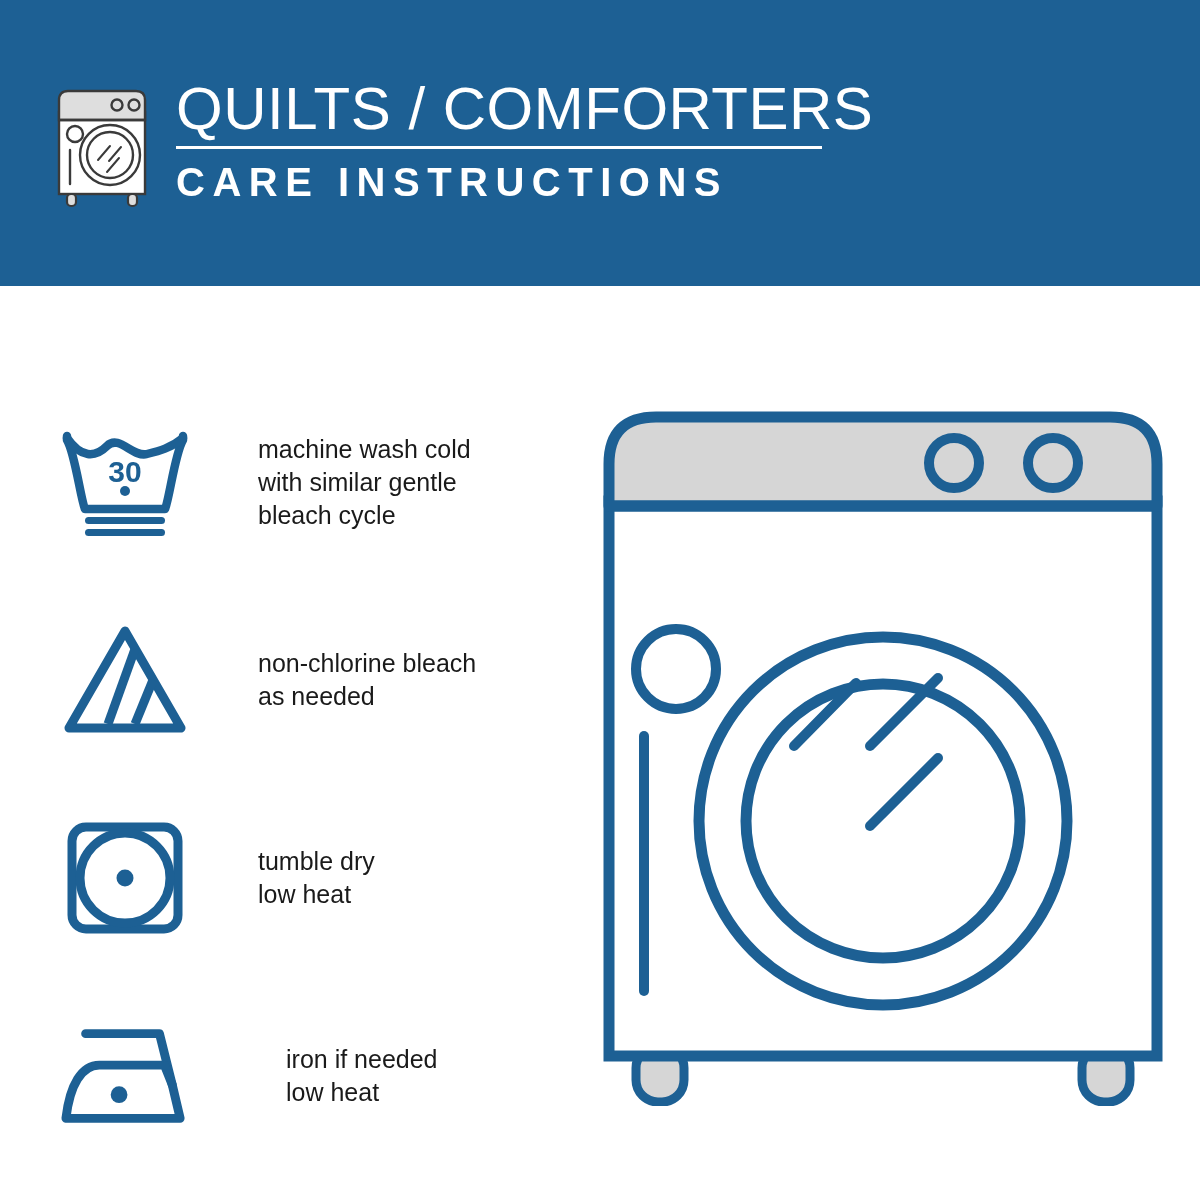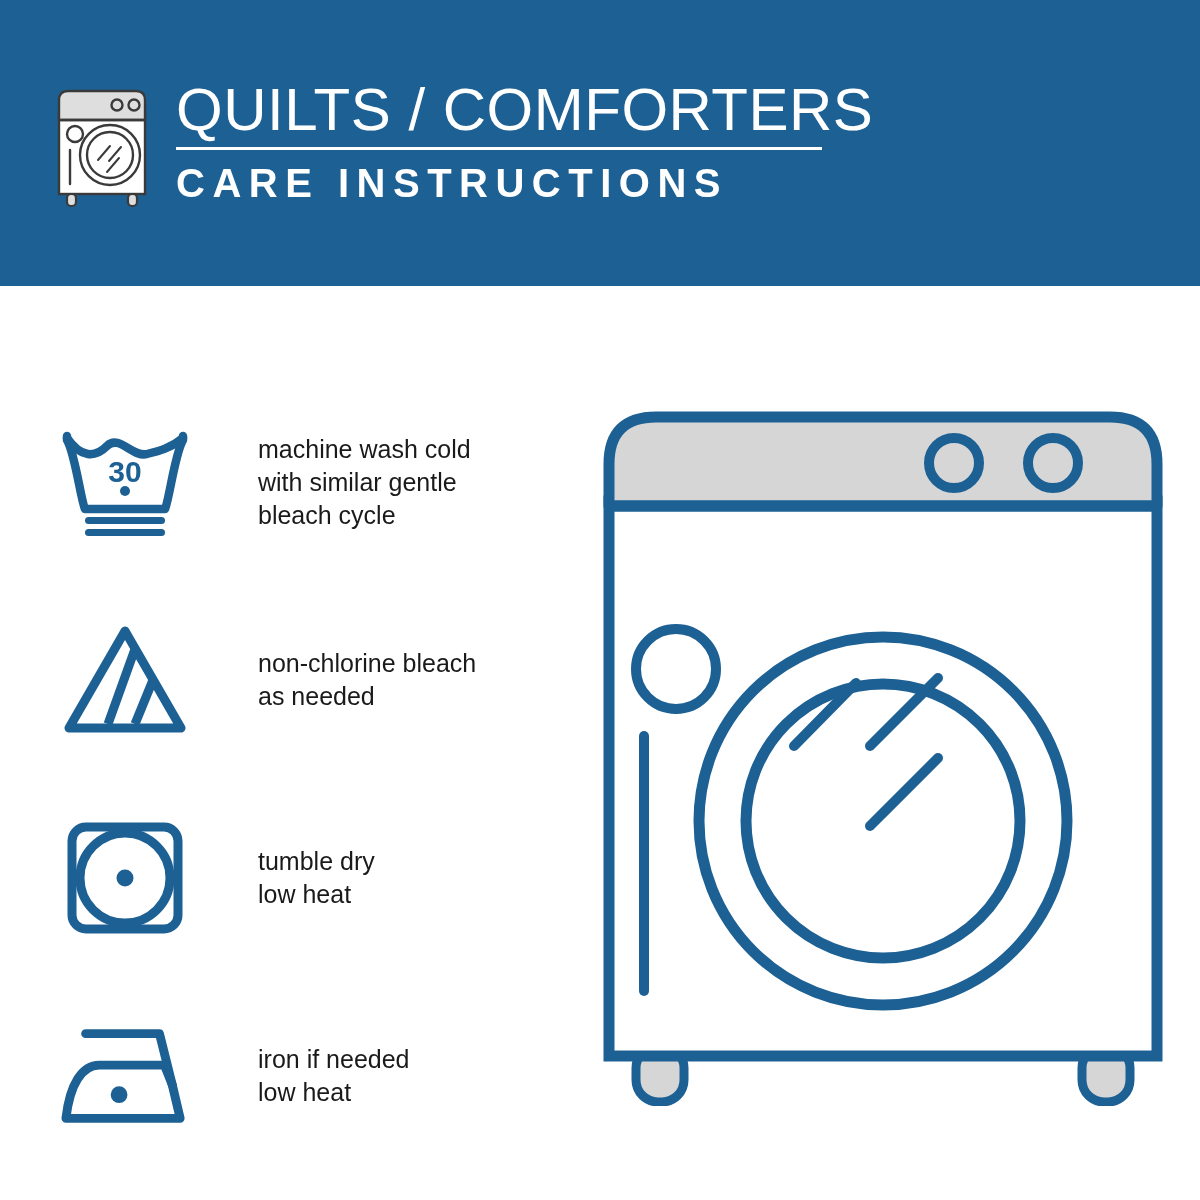--- a/index.html
+++ b/index.html
@@ -22,21 +22,21 @@
     top: 0;
     width: 1200px;
     height: 286px;
     background: #1d6094;
   }
   .header-inner {
     position: absolute;
     left: 50px;
     top: 78px;
     display: flex;
-    align-items: center;
+    align-items: flex-start;
   }
   .logo-icon {
     width: 104px;
     height: 128px;
     flex: 0 0 auto;
     margin-top: 4px;
   }
   .title-block {
     margin-left: 22px;
     display: flex;
@@ -83,21 +83,21 @@
     left: 60px;
     top: 126px;
     width: 470px;
   }
   .care-row {
     display: flex;
     align-items: center;
     height: 140px;
     margin-bottom: 58px;
   }
-  .care-row:last-child { margin-bottom: 0; }
+  .care-row:last-child { margin-bottom: 0; gap: 28px; }
   .care-symbol {
     width: 130px;
     height: 130px;
     flex: 0 0 130px;
     display: flex;
     align-items: center;
     justify-content: center;
   }
   .care-text {
     margin-left: 68px;

